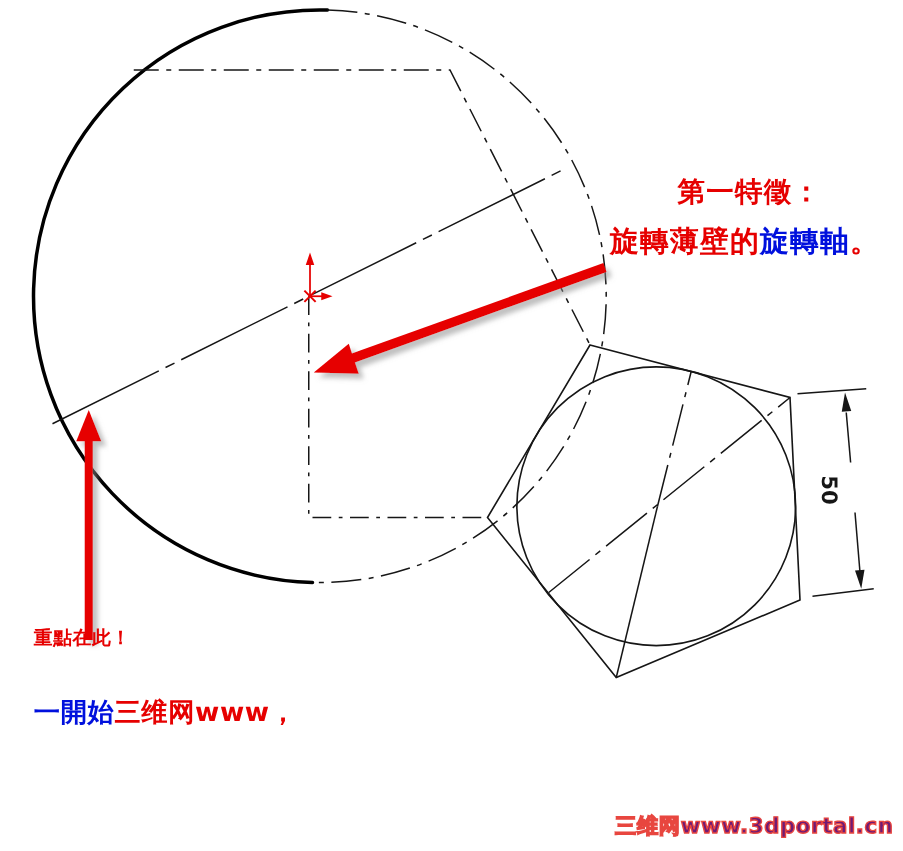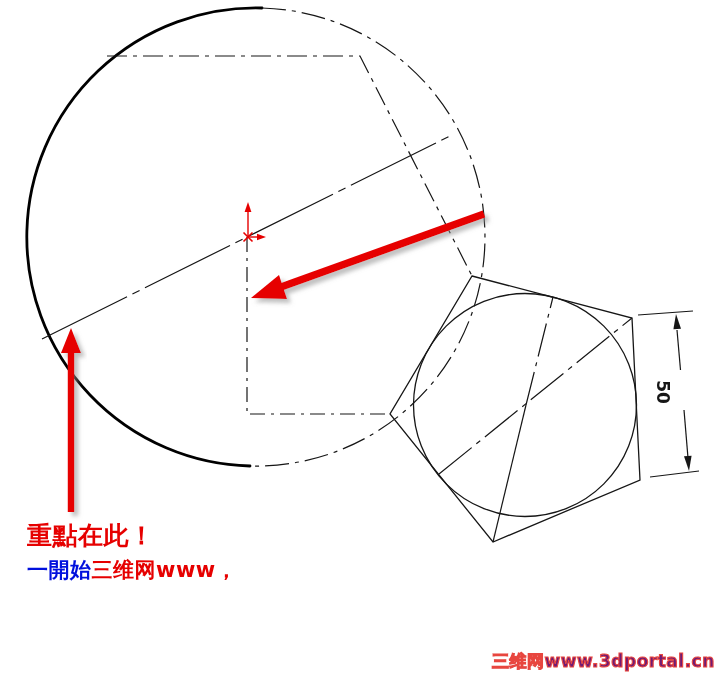--- a/index.html
+++ b/index.html
@@ -38,21 +38,21 @@
   .anno{
     position:absolute;
     font-weight:bold;
     white-space:nowrap;
     line-height:1.1;
   }
   .red{color:var(--red);}
   .blue{color:var(--blue);}
   .t-feature-title{left:542px;top:143px;font-size:22px;letter-spacing:1px;}
   .t-feature-body{left:488px;top:182px;font-size:23px;letter-spacing:1px;}
-  .t-key1{left:27px;top:522px;font-size:25px;letter-spacing:0.5px;}
+  .t-key1{left:27px;top:502px;font-size:15px;letter-spacing:0.5px;}
   .t-key2{left:27px;top:559px;font-size:21px;letter-spacing:0.5px;}
   .t-key3{left:27px;top:595px;font-size:20px;letter-spacing:0.5px;}
   .t-watermark{
     left:492px;top:652px;font-size:17px;letter-spacing:0.5px;
     color:#701a75;
     -webkit-text-stroke:1.1px var(--watermark);
   }
 </style>
 </head>
 <body>
@@ -108,20 +108,24 @@
       <path class="redline" stroke-width="7.5" d="M 484 214 L 281 287"></path>
       <path class="redfill" d="M 251 298 L 279 275 L 287 299 Z"></path>
     </g>
 
     <g filter="url(#arrowShadow)">
       <path class="redline" stroke-width="6.5" d="M 71 512 L 71 350"></path>
       <path class="redfill" d="M 71 328 L 61 353 L 81 353 Z"></path>
     </g>
   </svg>
 
+  <div class="anno red t-feature-title">第一特徵：</div>
+  <div class="anno t-feature-body">
+    <span class="red">旋轉薄壁的</span><span class="blue">旋轉軸</span><span class="red">。</span>
+  </div>
 
   <div class="anno red t-key1">重點在此！</div>
   <div class="anno t-key2">
     <span class="blue">一開始</span><span class="red">三维网www，</span>
   </div>
 
   <div class="anno t-watermark">三维网www.3dportal.cn</div>
 
 </div>
 

